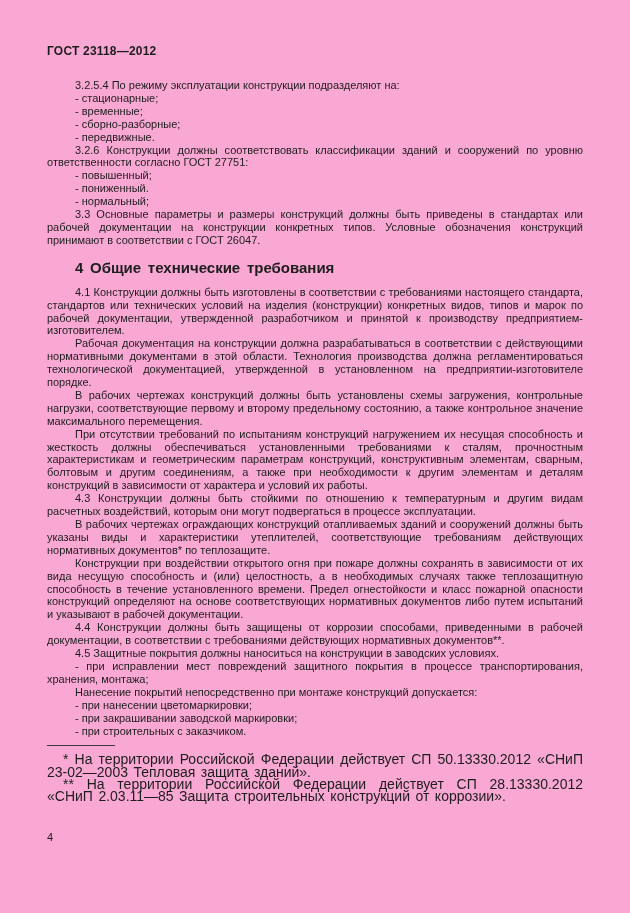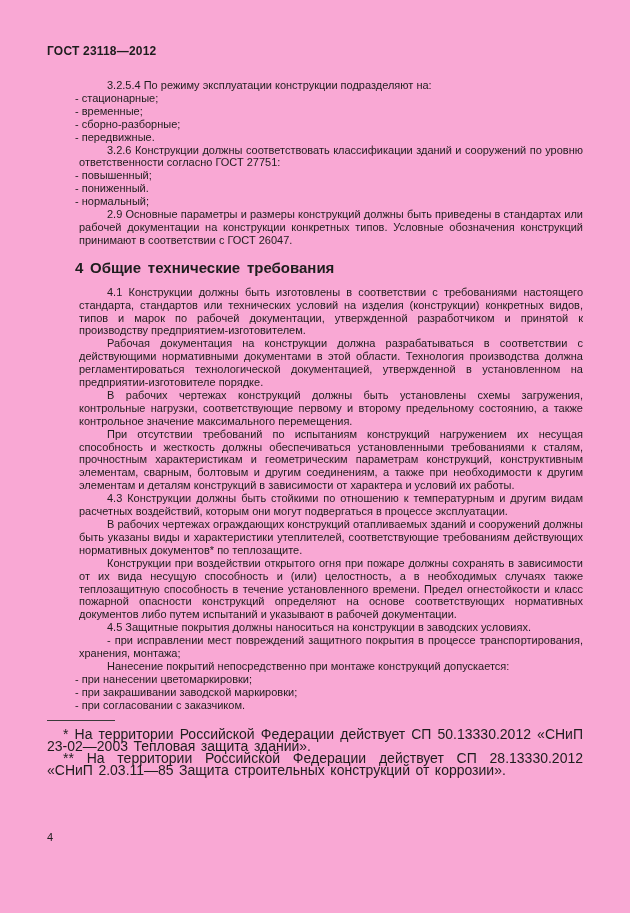--- a/index.html
+++ b/index.html
@@ -30,21 +30,20 @@
     margin-bottom: 21px;
   }
   .block {
     font-size: 11px;
     line-height: 12.9px;
     margin: 0;
   }
   .para {
     text-align: justify;
     text-indent: 28px;
-    margin-left: 32px;
   }
   .list {
     text-indent: 28px;
   }
   .heading {
     font-size: 15px;
     font-weight: bold;
     text-indent: 28px;
     word-spacing: 2.5px;
     margin: 15px 0 11px 0;
@@ -80,35 +79,36 @@
     <div>
         <div class="block para">3.2.5.4 По режиму эксплуатации конструкции подразделяют на:</div>
         <div class="block list">- стационарные;</div>
         <div class="block list">- временные;</div>
         <div class="block list">- сборно-разборные;</div>
         <div class="block list">- передвижные.</div>
         <div class="block para">3.2.6 Конструкции должны соответствовать классификации зданий и сооружений по уровню ответственности согласно ГОСТ 27751:</div>
         <div class="block list">- повышенный;</div>
         <div class="block list">- пониженный.</div>
         <div class="block list">- нормальный;</div>
-        <div class="block para">2.9 Основные параметры и размеры конструкций должны быть приведены в стандартах или рабочей документации на конструкции конкретных типов. Условные обозначения конструкций принимают в соответствии с ГОСТ 26047.</div>
+        <div class="block para">3.3 Основные параметры и размеры конструкций должны быть приведены в стандартах или рабочей документации на конструкции конкретных типов. Условные обозначения конструкций принимают в соответствии с ГОСТ 26047.</div>
         <div class="block heading">4 Общие технические требования</div>
         <div class="block para">4.1 Конструкции должны быть изготовлены в соответствии с требованиями настоящего стандарта, стандартов или технических условий на изделия (конструкции) конкретных видов, типов и марок по рабочей документации, утвержденной разработчиком и принятой к производству предприятием-изготовителем.</div>
         <div class="block para">Рабочая документация на конструкции должна разрабатываться в соответствии с действующими нормативными документами в этой области. Технология производства должна регламентироваться технологической документацией, утвержденной в установленном на предприятии-изготовителе порядке.</div>
         <div class="block para">В рабочих чертежах конструкций должны быть установлены схемы загружения, контрольные нагрузки, соответствующие первому и второму предельному состоянию, а также контрольное значение максимального перемещения.</div>
         <div class="block para">При отсутствии требований по испытаниям конструкций нагружением их несущая способность и жесткость должны обеспечиваться установленными требованиями к сталям, прочностным характеристикам и геометрическим параметрам конструкций, конструктивным элементам, сварным, болтовым и другим соединениям, а также при необходимости к другим элементам и деталям конструкций в зависимости от характера и условий их работы.</div>
         <div class="block para">4.3 Конструкции должны быть стойкими по отношению к температурным и другим видам расчетных воздействий, которым они могут подвергаться в процессе эксплуатации.</div>
         <div class="block para">В рабочих чертежах ограждающих конструкций отапливаемых зданий и сооружений должны быть указаны виды и характеристики утеплителей, соответствующие требованиям действующих нормативных документов* по теплозащите.</div>
         <div class="block para">Конструкции при воздействии открытого огня при пожаре должны сохранять в зависимости от их вида несущую способность и (или) целостность, а в необходимых случаях также теплозащитную способность в течение установленного времени. Предел огнестойкости и класс пожарной опасности конструкций определяют на основе соответствующих нормативных документов либо путем испытаний и указывают в рабочей документации.</div>
+        <div class="block para">4.4 Конструкции должны быть защищены от коррозии способами, приведенными в рабочей документации, в соответствии с требованиями действующих нормативных документов**.</div>
         <div class="block para">4.5 Защитные покрытия должны наноситься на конструкции в заводских условиях.</div>
         <div class="block para">- при исправлении мест повреждений защитного покрытия в процессе транспортирования, хранения, монтажа;</div>
         <div class="block para">Нанесение покрытий непосредственно при монтаже конструкций допускается:</div>
         <div class="block list">- при нанесении цветомаркировки;</div>
         <div class="block list">- при закрашивании заводской маркировки;</div>
-        <div class="block list">- при согласовании с заказчиком.</div>
+        <div class="block list">- при строительных с заказчиком.</div>
       </div>
 
     <hr class="footnote-rule">
 
     <div>
         <div class="block footnote">* На территории Российской Федерации действует СП 50.13330.2012 «СНиП 23-02—2003 Тепловая защита зданий».</div>
         <div class="block footnote">** На территории Российской Федерации действует СП 28.13330.2012 «СНиП 2.03.11—85 Защита строительных конструкций от коррозии».</div>
       </div>
   </div>
 

